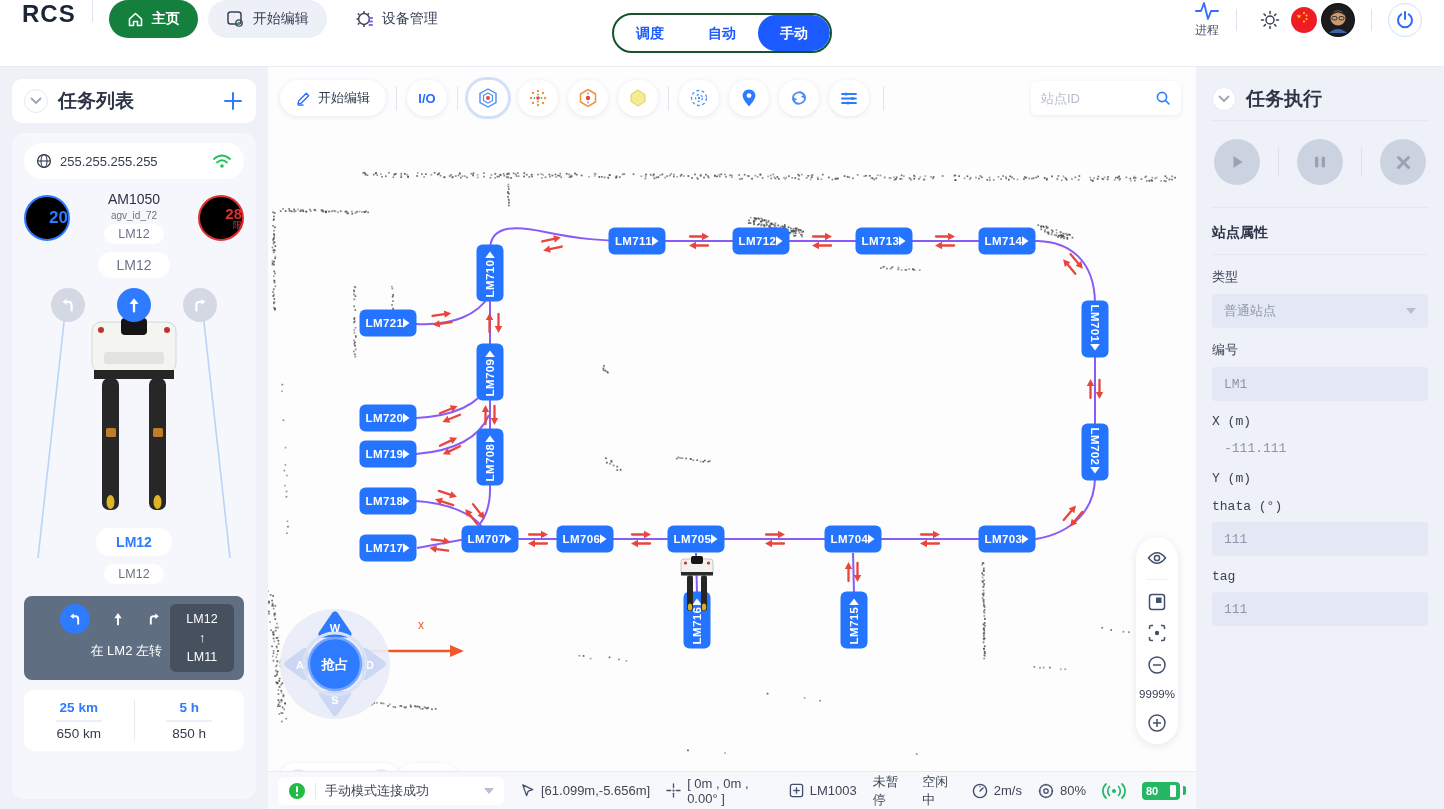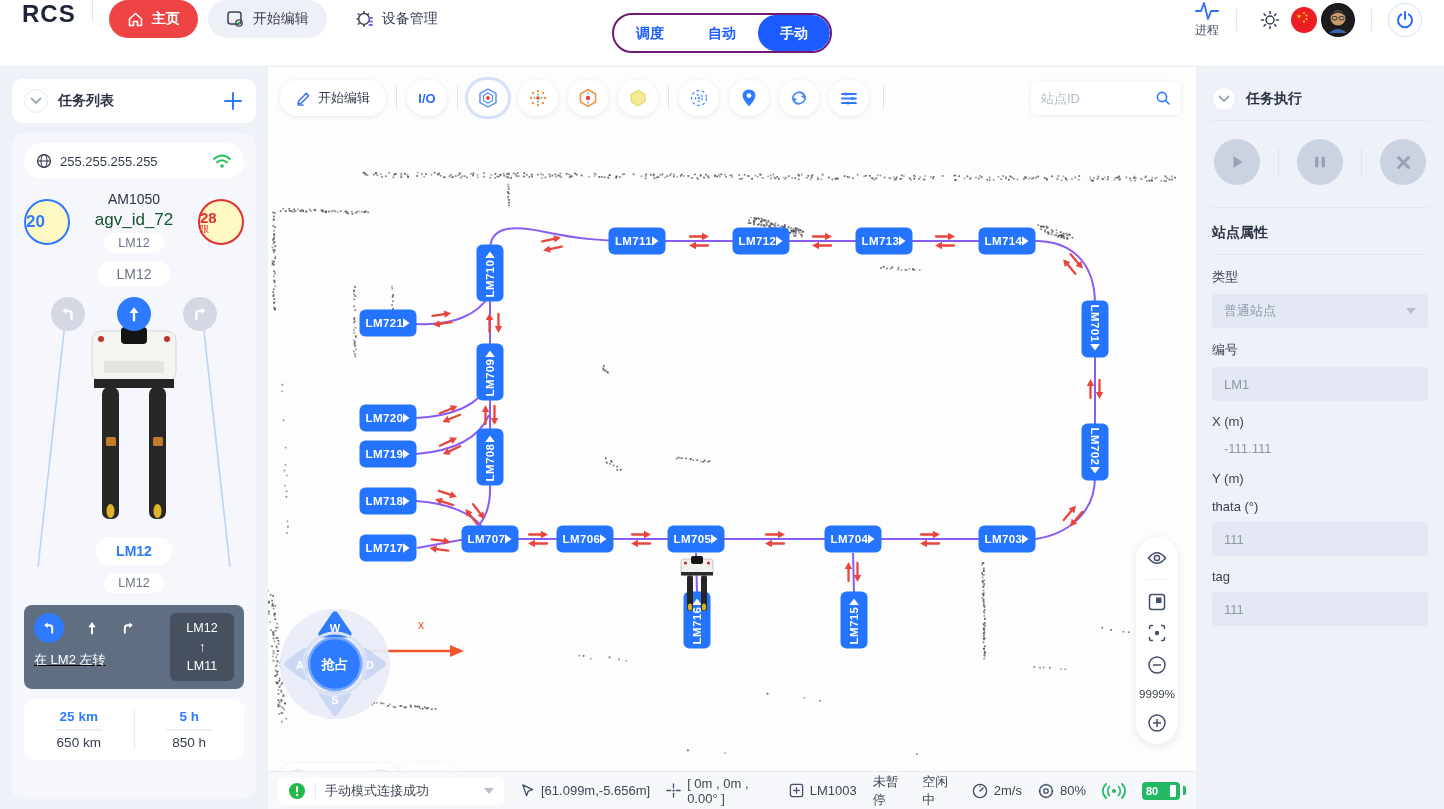--- a/index.html
+++ b/index.html
@@ -4,59 +4,59 @@
 <style>
   * { margin:0; padding:0; box-sizing:border-box; }
   html,body { width:1444px; height:809px; overflow:hidden; font-family:"Liberation Sans","DejaVu Sans",sans-serif; background:#e9ecf5; cursor:default; }
   svg { display:block; }
   
   .topbar { height:67px; background:#fff; border-bottom:1px solid #e8ebf3; display:flex; align-items:flex-start; padding:0 22px; position:relative; }
   .logo { font-size:24px; font-weight:700; color:#1c2438; letter-spacing:1px; }
   .v-div { width:1px; height:22px; background:#dfe3ed; margin:0 16px; }
   .nav { display:flex; align-items:center; gap:10px; }
   .nav-item { display:flex; align-items:center; gap:8px; height:38px; padding:0 18px; border-radius:20px; font-size:14px; color:#3a4256; cursor:pointer; }
-  .nav-item.active { background:#ef4444; color:#fff; font-weight:700; }
+  .nav-item.active { background:#15803d; color:#fff; font-weight:700; }
   .nav-item.soft { background:#eef0f7; }
-  .modes { position:absolute; left:50%; top:50%; transform:translate(-50%,-50%); display:flex; align-items:center; height:40px; border:2px solid #701a75; border-radius:22px; background:#fff; overflow:hidden; }
+  .modes { position:absolute; left:50%; top:50%; transform:translate(-50%,-50%); display:flex; align-items:center; height:40px; border:2px solid #14532d; border-radius:22px; background:#fff; overflow:hidden; }
   .mode { width:72px; text-align:center; font-size:14px; font-weight:700; color:#1b5bff; height:36px; line-height:36px; cursor:pointer; }
   .mode.active { background:#1b5bff; color:#fff; border-radius:18px; }
   .top-right { margin-left:auto; display:flex; align-items:center; }
   .process { display:flex; flex-direction:column; align-items:center; font-size:12px; color:#4a5268; cursor:pointer; }
   .circ-ic { width:34px; height:34px; border-radius:50%; background:#fff; display:flex; align-items:center; justify-content:center; cursor:pointer; }
   
   .content { display:flex; height:742px; }
   .left-sb { width:268px; background:#eef1f8; padding:12px 12px 10px; display:flex; flex-direction:column; }
   .map-area { width:928px; position:relative; background:#fdfdfe; }
   .right-sb { width:248px; background:#eef1f8; padding:10px 16px; }
   
   .panel-head { background:#fff; border-radius:10px; height:44px; display:flex; align-items:center; padding:0 12px; }
   .chev-circ { width:24px; height:24px; border-radius:50%; background:#fff; border:1px solid #e6eaf3; display:flex; align-items:center; justify-content:center; cursor:pointer; }
-  .panel-title { font-size:14px; font-weight:700; color:#2c3446; margin-left:10px; }
+  .panel-title { font-size:19px; font-weight:700; color:#2c3446; margin-left:10px; }
   .robot-card { margin-top:10px; background:#f5f7fc; border-radius:12px; flex:1; padding:10px 12px 8px; display:flex; flex-direction:column; align-items:center; position:relative; }
   .ip-row { width:100%; height:36px; background:#fff; border-radius:18px; display:flex; align-items:center; padding:0 12px; gap:8px; }
   .ip-text { font-size:13px; color:#333b4e; flex:1; }
   .circles-row { width:100%; display:flex; align-items:center; justify-content:space-between; margin-top:12px; }
-  .big-circ { width:46px; height:46px; border-radius:50%; background:#fef9c3; display:flex; flex-direction:column; align-items:flex-start; justify-content:center; font-weight:700; }
+  .big-circ { width:46px; height:46px; border-radius:50%; background:#000000; display:flex; flex-direction:column; align-items:flex-end; justify-content:center; font-weight:700; }
   .big-circ.blue { border:2px solid #2e7bff; color:#2e7bff; font-size:17px; }
   .big-circ.red { border:2px solid #e03131; color:#e03131; font-size:15px; line-height:1; }
   .big-circ.red small { font-size:9px; font-weight:400; }
   .mid-col { display:flex; flex-direction:column; align-items:center; gap:3px; }
   .model-t { font-size:14px; color:#2c3446; }
-  .agv-t { font-size:17px; color:#14532d; }
+  .agv-t { font-size:10px; color:#737373; }
   .pill { background:#fff; border-radius:12px; padding:3px 14px; font-size:12.5px; color:#6a7389; }
   .pill.lg { font-size:14px; padding:5px 18px; border-radius:16px; margin-top:8px; }
   .pill.blue-t { color:#2e7bff; font-size:14px; font-weight:700; padding:6px 20px; border-radius:16px; }
   .turn-row { display:flex; align-items:center; gap:32px; margin-top:10px; z-index:1; }
   .turn-btn { width:34px; height:34px; border-radius:50%; background:#d3d8e3; display:flex; align-items:center; justify-content:center; cursor:pointer; }
   .turn-btn.on { background:#2e7bff; }
   .fork-wrap { position:relative; width:220px; height:248px; margin-top:-6px; }
   .fork-wrap svg { position:absolute; left:0; top:0; }
   .under-pills { display:flex; flex-direction:column; align-items:center; margin-top:-36px; z-index:1; }
   .hint-card { width:100%; background:#5f6e80; border-radius:8px; margin-top:12px; padding:8px 10px; display:flex; gap:8px; }
-  .hint-left { flex:1; display:flex; flex-direction:column; align-items:flex-start;text-decoration:underline; }
+  .hint-left { flex:1; display:flex; flex-direction:column; align-items:flex-end; }
   .hint-icons { display:flex; align-items:center; gap:20px; }
   .hint-circ { width:30px; height:30px; border-radius:50%; background:#2e7bff; display:flex; align-items:center; justify-content:center; }
   .hint-text { color:#fff; font-size:13px; margin-top:8px; }
   .hint-box { width:64px; background:#46505e; border-radius:6px; color:#fff; font-size:12.5px; text-align:center; padding:6px 0; line-height:1.5; }
   .stats-card { width:100%; background:#fff; border-radius:10px; margin-top:10px; padding:10px 0; display:flex; }
   .stat { flex:1; display:flex; flex-direction:column; align-items:center; gap:4px; }
   .stat .v { color:#2e7bff; font-size:13.5px; font-weight:700; padding-bottom:5px; border-bottom:2px solid #eceff6; min-width:46px; text-align:center; }
   .stat .t { color:#333b4e; font-size:13.5px; }
   .stat-div { width:1px; background:#e6eaf2; }
   
@@ -87,21 +87,21 @@
   .batt { width:38px; height:18px; background:#25b864; border-radius:4px; position:relative; display:flex; align-items:center; }
   .batt span { color:#fff; font-size:11px; font-weight:700; margin-left:4px; }
   .batt .seg { position:absolute; right:4px; top:3px; width:6px; height:12px; background:#fff; border-radius:1px; }
   .nub { width:3px; height:9px; background:#25b864; border-radius:0 2px 2px 0; margin-left:-14px; }
   
   .exec-head { display:flex; align-items:center; height:44px; border-bottom:1px solid #e3e7f1; }
   .exec-btns { display:flex; align-items:center; justify-content:center; gap:0; padding:18px 0 22px; border-bottom:1px solid #e3e7f1; }
   .exec-circ { width:46px; height:46px; border-radius:50%; background:#ccd3e0; display:flex; align-items:center; justify-content:center; cursor:pointer; }
   .exec-div { width:1px; height:30px; background:#dde2ec; margin:0 18px; }
   .props-title { font-size:14px; font-weight:700; color:#2c3446; padding:16px 0 12px; border-bottom:1px solid #e3e7f1; }
-  .field { margin-top:13px; }
+  .field { margin-top:13px;font-family:Liberation Mono, monospace; }
   .f-label { font-size:13px; color:#39415466; color:#3a4254; margin-bottom:8px; }
   .f-box { height:34px; background:#e3e8f4; border-radius:4px; display:flex; align-items:center; padding:0 12px; font-size:13px; color:#8e97ab; }
   .f-plain { font-size:13px; color:#8e97ab; padding:4px 0 2px 12px; }
   .f-box .caret-down { margin-left:auto; }
 </style>
 </head>
 <body>
 
 <div class="topbar">
   <div class="logo">RCS</div>

